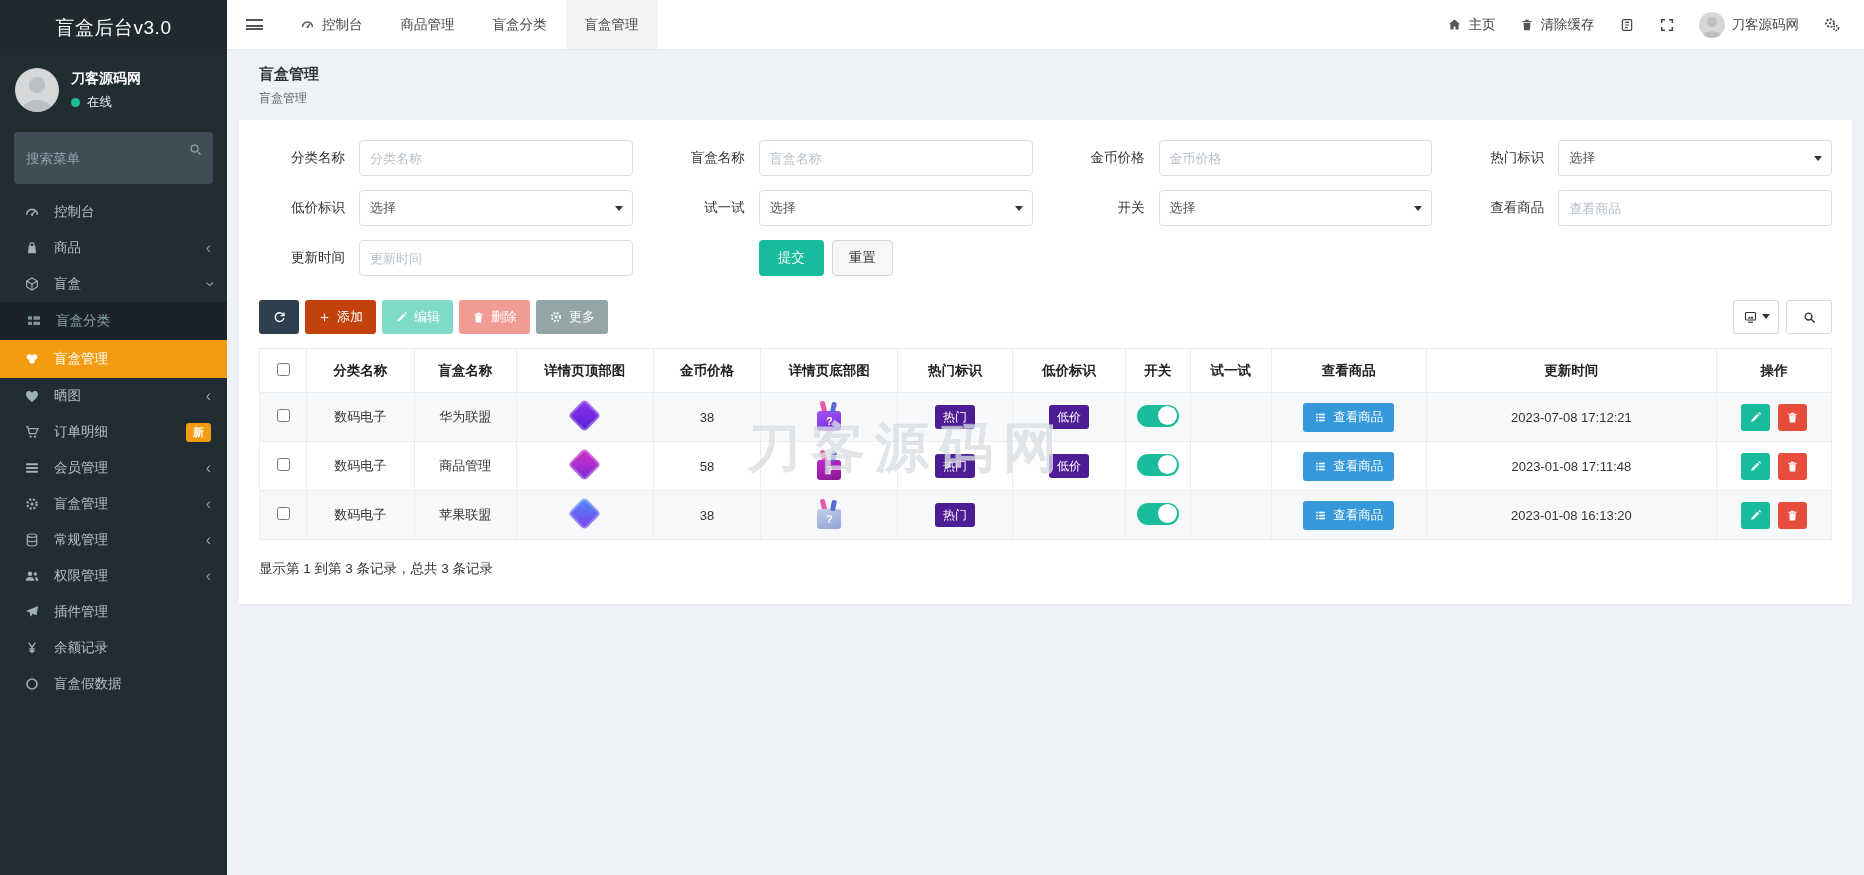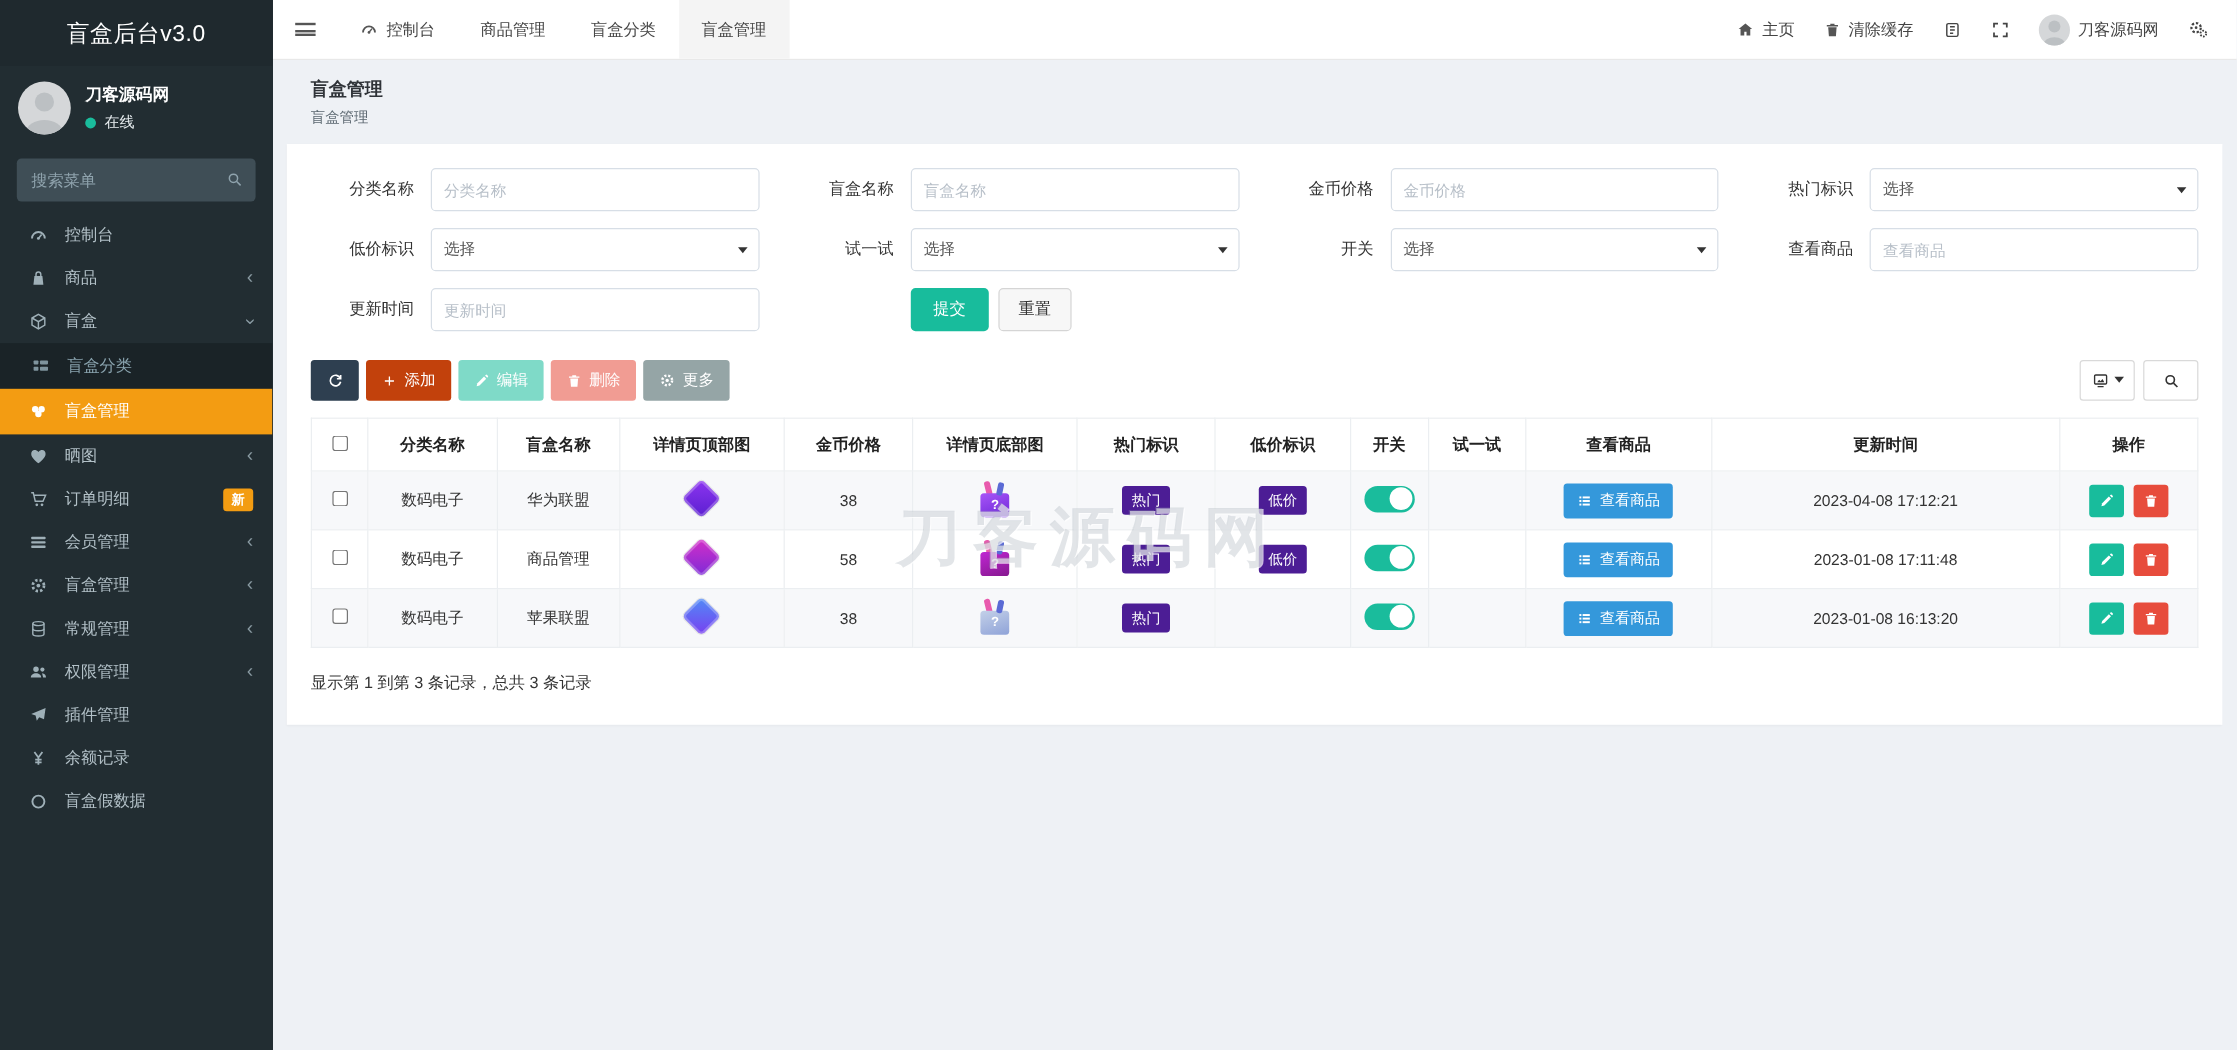--- a/index.html
+++ b/index.html
@@ -11,21 +11,21 @@
   .sidebar{position:fixed;left:0;top:0;width:227px;height:875px;background:#222d32;z-index:5;overflow:hidden}
   .brand{height:55px;display:flex;align-items:center;justify-content:center;background:#1f292e;color:#fff;font-size:19px;letter-spacing:.5px}
   .user-panel{display:flex;align-items:center;gap:12px;padding:13px 15px 12px}
   .avatar{width:44px;height:44px;border-radius:50%;background:#d5d7d9;position:relative;overflow:hidden;flex:0 0 44px}
   .avatar::before{content:"";position:absolute;top:9px;left:14px;width:16px;height:16px;border-radius:50%;background:#bcc0c3}
   .avatar::after{content:"";position:absolute;bottom:-8px;left:7px;width:30px;height:20px;border-radius:50%;background:#bcc0c3}
   .user-name{color:#fff;font-size:14px;font-weight:bold}
   .user-status{display:flex;align-items:center;gap:7px;margin-top:6px;color:#e8eef0;font-size:12.5px}
   .dot{width:9px;height:9px;border-radius:50%;background:#1abc9c}
   .side-search{position:relative;margin:8px 14px 10px}
-  .side-search input{width:100%;height:36px;background:#3f4e56;border:none;border-radius:4px;color:#cfd8dc;font-size:13.5px;padding:0 34px 0 12px;outline:none}
+  .side-search input{width:100%;height:52px;background:#3f4e56;border:none;border-radius:4px;color:#cfd8dc;font-size:13.5px;padding:0 34px 0 12px;outline:none}
   .side-search input::placeholder{color:#8fa3ad}
   .side-search .sicon{position:absolute;right:10px;top:10px;color:#8fa3ad}
   .menu{margin-top:6px}
   .mi{height:36px;display:flex;align-items:center;gap:12px;padding:0 16px 0 22px;color:#b3c1c8;font-size:13.5px;cursor:pointer}
   .mi .ic{width:20px;display:flex;justify-content:center;color:#9fb0b8}
   .mi .chev{margin-left:auto;color:#8a9ba3;font-size:16px;line-height:1}
   .chev.down{display:inline-block;transform:rotate(-90deg)}
   .mi.sub{background:#1a2327;color:#8aa4af;height:38px;padding-left:24px}
   .mi.sub .ic{color:#7f949d}
   .mi.active{background:#f39c12;color:#fff;height:38px}
@@ -535,21 +535,21 @@
                       <rect x="4" y="5" width="3" height="3"></rect>
                       <rect x="9" y="5" width="11" height="3"></rect>
                       <rect x="4" y="10.5" width="3" height="3"></rect>
                       <rect x="9" y="10.5" width="11" height="3"></rect>
                       <rect x="4" y="16" width="3" height="3"></rect>
                       <rect x="9" y="16" width="11" height="3"></rect>
                     </svg>
                   </span>
                   <span>查看商品</span>
                 </button></td>
-            <td>2023-04-08 17:12:21</td>
+            <td>2023-07-08 17:12:21</td>
             <td>
               <button class="abtn abtn-edit">
                   <svg viewBox="0 0 24 24" width="13" height="13" fill="currentColor">
                     <path d="M4 20l1.2-4.5L15.5 5.2l3.3 3.3L8.5 18.8 4 20z"></path>
                     <path d="M17 3.7l3.3 3.3 1-1a1.5 1.5 0 0 0 0-2.1l-1.2-1.2a1.5 1.5 0 0 0-2.1 0z"></path>
                   </svg>
                 </button>
               <button class="abtn abtn-del">
                   <svg viewBox="0 0 24 24" width="13" height="13" fill="currentColor">
                     <path d="M9 3h6v2h5v2H4V5h5z"></path>

